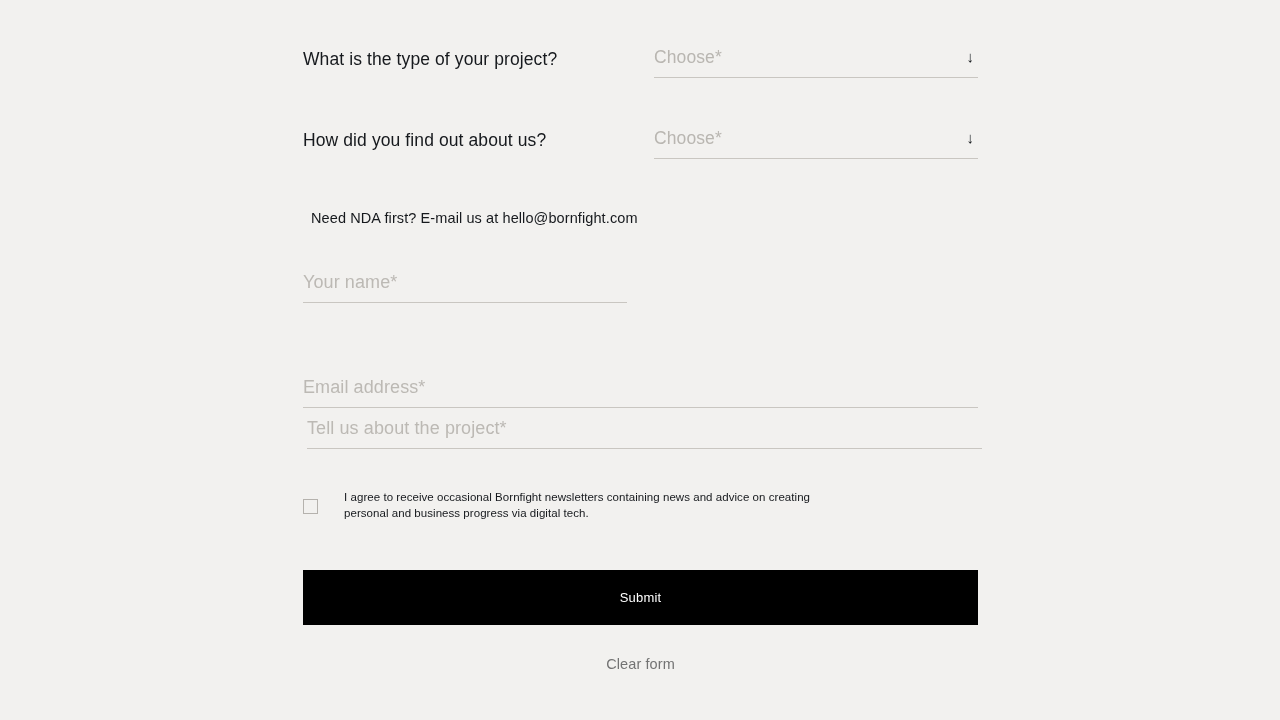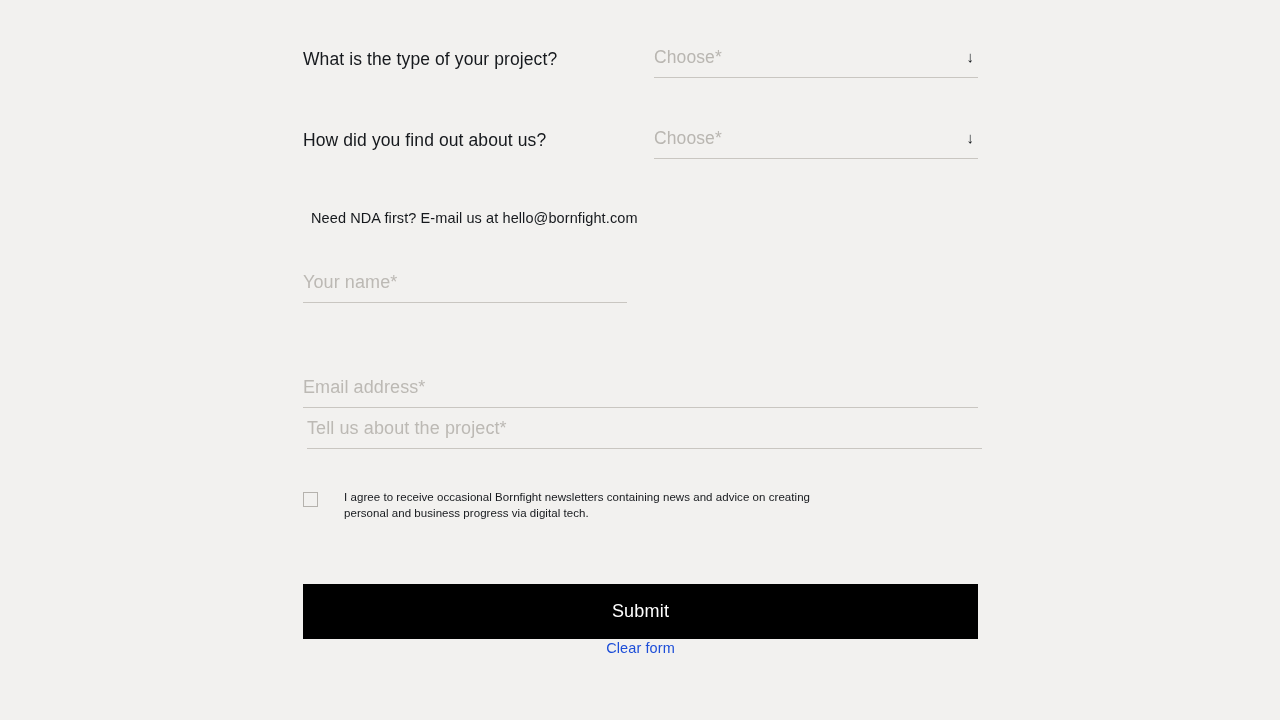--- a/index.html
+++ b/index.html
@@ -101,21 +101,21 @@
   .field.email    { left: 0;   top: 343px; width: 675px; margin-top: 32px; }
   .field.message  { left: 4px;   top: 416px; width: 675px; }
 
   
   .checkbox-row {
     position: absolute;
     left: 0;
     top: 489px;
     width: 675px;
     display: flex;
-    align-items: flex-start;
+    align-items: center;
   }
   .checkbox-box {
     width: 15px;
     height: 15px;
     border: 1px solid #b5b2ad;
     background: transparent;
     margin-top: 3px;
     flex: none;
     cursor: pointer;
   }
@@ -125,39 +125,39 @@
     line-height: 16px;
     color: #16191d;
     max-width: 470px;
     letter-spacing: 0.05px;
   }
 
   
   .submit-btn {
     position: absolute;
     left: 0;
-    top: 584px;
+    top: 570px;
     width: 675px;
     height: 55px;
     background: #000000;
     color: #ffffff;
     border: none;
     font-family: "Liberation Sans", sans-serif;
-    font-size: 18px;
+    font-size: 13px;
     letter-spacing: 0.2px;
     cursor: pointer;
   }
   .clear-link {
     position: absolute;
     left: 0;
-    top: 640px;
+    top: 656px;
     width: 675px;
     text-align: center;
     font-size: 14.5px;
-    color: #1d4ed8;
+    color: #737373;
     letter-spacing: 0.1px;
     cursor: pointer;
   }
 </style>
 </head>
 <body>
 
 <div class="page">
   <div class="form-wrap">
 

